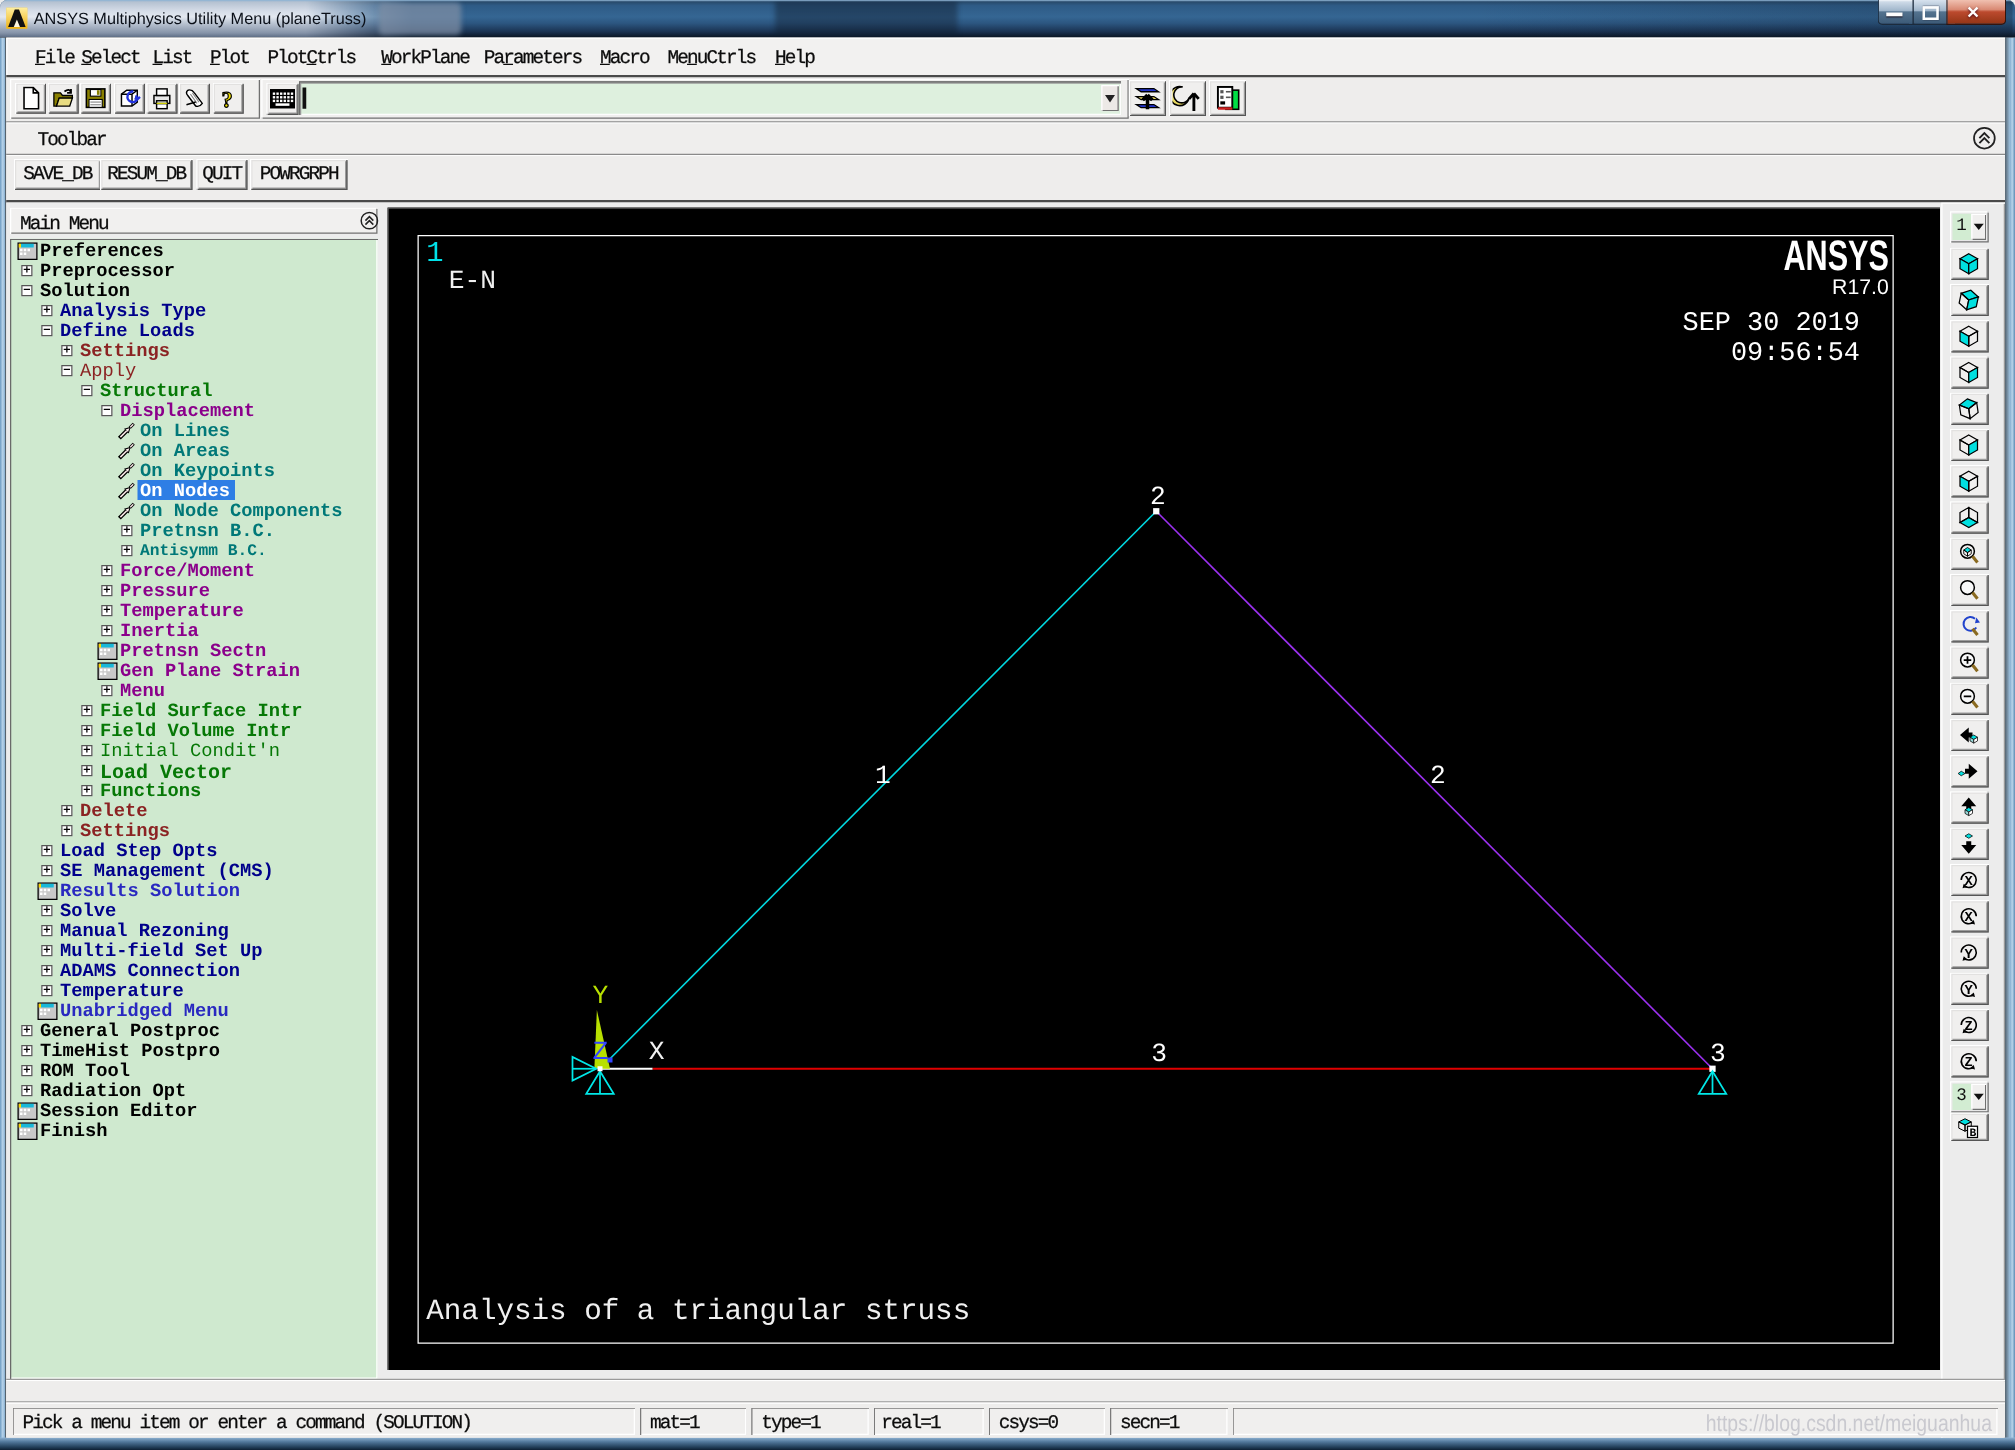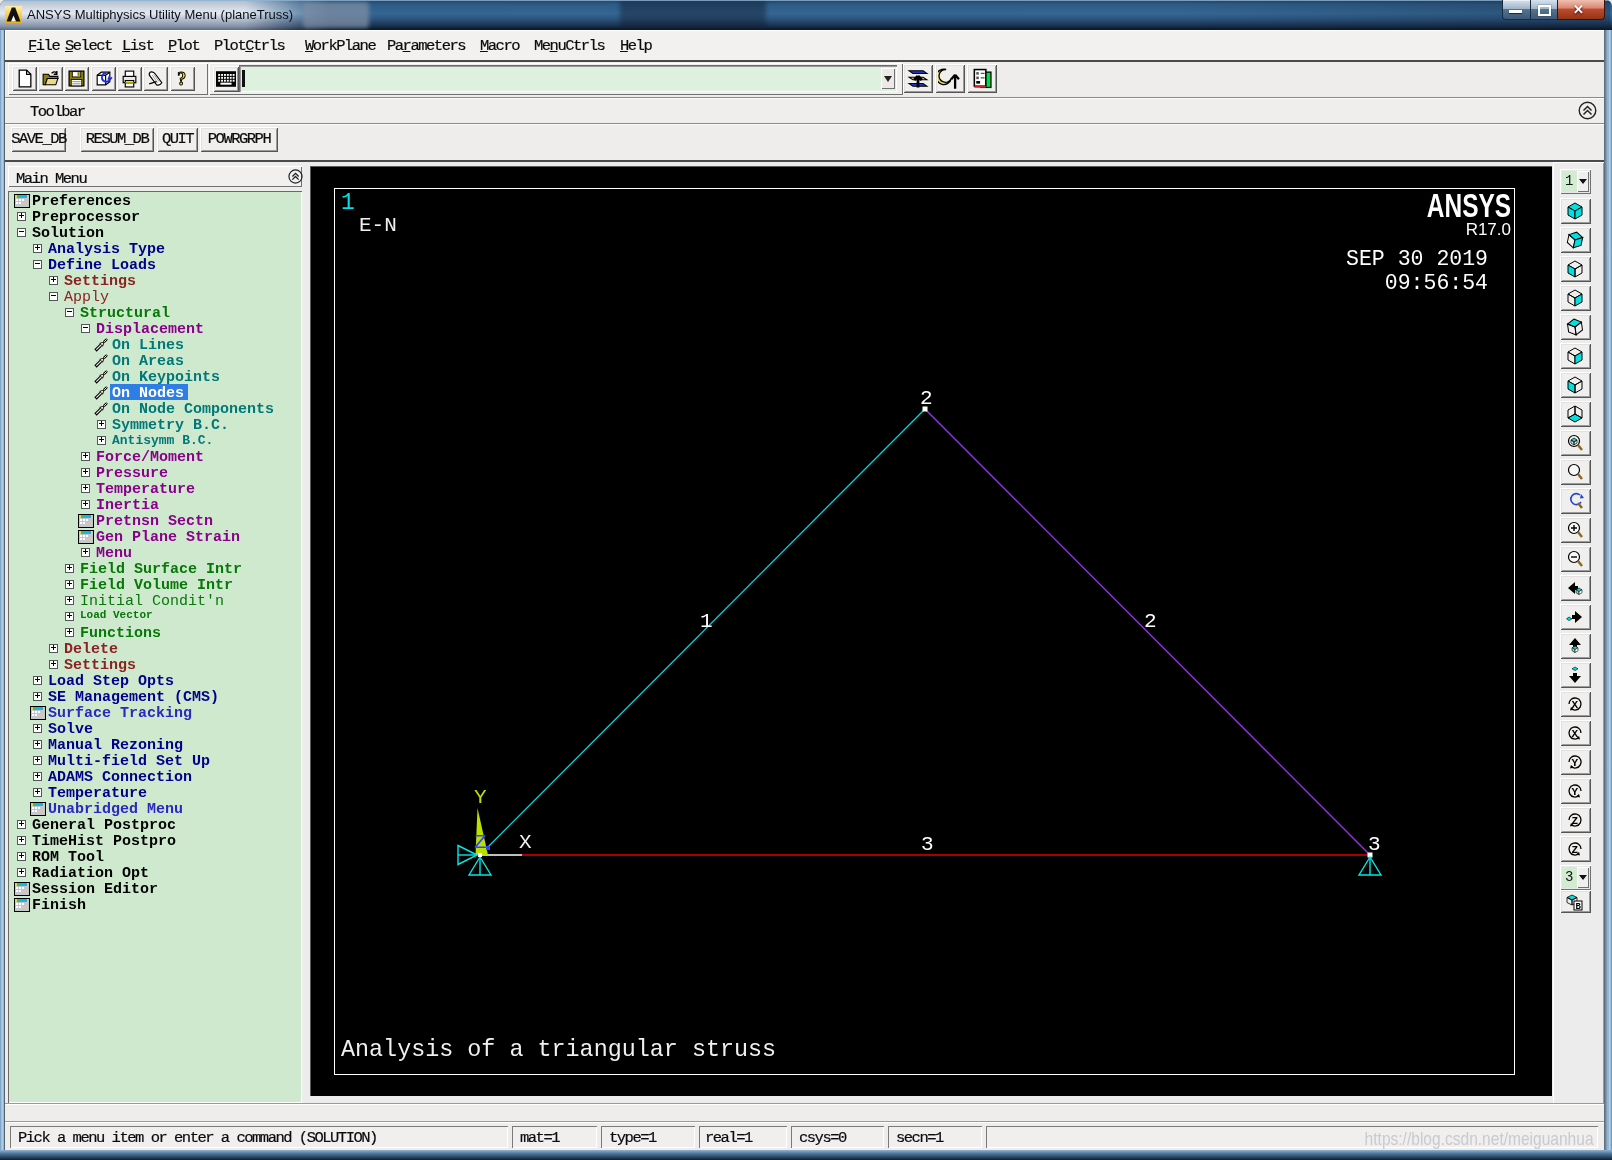--- a/index.html
+++ b/index.html
@@ -176,21 +176,21 @@
 <div class="abs" style="left:5px;top:98px;width:1599px;height:1px;background:#fcfcfc;"></div>
 <div class="abs" style="left:5px;top:99px;width:1599px;height:24px;background:#efeeed;"></div>
 <div class="abs t13 mono" style="left:30px;top:103px;">Toolbar</div>
 <svg class="abs" style="left:1578px;top:101px;" width="19" height="19" viewBox="0 0 19 19">
 <circle cx="9.5" cy="9.5" r="8.3" fill="none" stroke="#222" stroke-width="1.4"></circle>
 <path d="M5.5 9.5 L9.5 5.5 L13.5 9.5 M5.5 13.5 L9.5 9.5 L13.5 13.5" fill="none" stroke="#222" stroke-width="1.5"></path>
 </svg>
 <div class="abs" style="left:5px;top:123px;width:1599px;height:1px;background:#8a8a8a;"></div>
 <div class="abs" style="left:5px;top:124px;width:1599px;height:1px;background:#fcfcfc;"></div>
 <div class="abs" style="left:5px;top:125px;width:1599px;height:35px;background:#eeedec;"></div>
-<div class="abs raised t13 mono" style="left:11px;top:127px;width:55px;height:25px;text-align:center;line-height:24px;">SAVE_DB</div>
+<div class="abs raised t13 mono" style="left:11px;top:127px;width:70px;height:25px;text-align:center;line-height:24px;">SAVE_DB</div>
 <div class="abs raised t13 mono" style="left:80px;top:127px;width:74px;height:25px;text-align:center;line-height:24px;">RESUM_DB</div>
 <div class="abs raised t13 mono" style="left:157px;top:127px;width:41px;height:25px;text-align:center;line-height:24px;">QUIT</div>
 <div class="abs raised t13 mono" style="left:200px;top:127px;width:78px;height:25px;text-align:center;line-height:24px;">POWRGRPH</div>
 <div class="abs" style="left:5px;top:160px;width:1599px;height:2px;background:#4a4a4a;"></div>
 <div class="abs" style="left:5px;top:162px;width:1599px;height:988px;background:#ececec;"></div>
 <div class="abs raised1" style="left:8px;top:166px;width:294px;height:21px;background:#f1f0ef;"></div>
 <div class="abs t13 mono" style="left:16px;top:170px;">Main Menu</div>
 <svg class="abs" style="left:288px;top:169px;" width="15" height="15" viewBox="0 0 19 19">
 <circle cx="9.5" cy="9.5" r="8.3" fill="none" stroke="#222" stroke-width="1.5"></circle>
 <path d="M5.5 9.5 L9.5 5.5 L13.5 9.5 M5.5 13.5 L9.5 9.5 L13.5 13.5" fill="none" stroke="#222" stroke-width="1.6"></path>
@@ -273,21 +273,21 @@
     <polygon points="5.2,6.0 9.0,9.8 10.6,4.4" fill="#000"></polygon>
     <path d="M9.8 5.2 L13 2" stroke="#000" stroke-width="2.4"></path>
     <path d="M2.3 12.7 L7.4 7.6" stroke="#fceaea" stroke-width="1.2"></path>
     <polygon points="6.5,6.6 8.4,8.5 9.5,5.5" fill="#fceaea"></polygon>
     <path d="M10.2 4.8 L12.6 2.4" stroke="#fceaea" stroke-width="1.0"></path>
   </svg>
 <div class="abs mono" style="left:112px;top:401px;font-size:15px;font-weight:bold;color:#007878;white-space:pre;">On Node Components</div>
 <div class="abs" style="left:96.5px;top:419.5px;width:7px;height:7px;background:#fff;border:1px solid #555;"></div>
 <div class="abs" style="left:98.5px;top:423px;width:5px;height:1px;background:#000;"></div>
 <div class="abs" style="left:100.5px;top:421px;width:1px;height:5px;background:#000;"></div>
-<div class="abs mono" style="left:112px;top:417px;font-size:15px;font-weight:bold;color:#007878;white-space:pre;">Symmetry B.C.</div>
+<div class="abs mono" style="left:112px;top:417px;font-size:15px;font-weight:bold;color:#007878;white-space:pre;">Pretnsn B.C.</div>
 <div class="abs" style="left:96.5px;top:435.5px;width:7px;height:7px;background:#fff;border:1px solid #555;"></div>
 <div class="abs" style="left:98.5px;top:439px;width:5px;height:1px;background:#000;"></div>
 <div class="abs" style="left:100.5px;top:437px;width:1px;height:5px;background:#000;"></div>
 <div class="abs mono" style="left:112px;top:433px;font-size:13px;font-weight:bold;color:#007878;white-space:pre;">Antisymm B.C.</div>
 <div class="abs" style="left:80.5px;top:451.5px;width:7px;height:7px;background:#fff;border:1px solid #555;"></div>
 <div class="abs" style="left:82.5px;top:455px;width:5px;height:1px;background:#000;"></div>
 <div class="abs" style="left:84.5px;top:453px;width:1px;height:5px;background:#000;"></div>
 <div class="abs mono" style="left:96px;top:449px;font-size:15px;font-weight:bold;color:#8b008b;white-space:pre;">Force/Moment</div>
 <div class="abs" style="left:80.5px;top:467.5px;width:7px;height:7px;background:#fff;border:1px solid #555;"></div>
 <div class="abs" style="left:82.5px;top:471px;width:5px;height:1px;background:#000;"></div>
@@ -329,21 +329,21 @@
 <div class="abs" style="left:66.5px;top:583px;width:5px;height:1px;background:#000;"></div>
 <div class="abs" style="left:68.5px;top:581px;width:1px;height:5px;background:#000;"></div>
 <div class="abs mono" style="left:80px;top:577px;font-size:15px;font-weight:bold;color:#067806;white-space:pre;">Field Volume Intr</div>
 <div class="abs" style="left:64.5px;top:595.5px;width:7px;height:7px;background:#fff;border:1px solid #555;"></div>
 <div class="abs" style="left:66.5px;top:599px;width:5px;height:1px;background:#000;"></div>
 <div class="abs" style="left:68.5px;top:597px;width:1px;height:5px;background:#000;"></div>
 <div class="abs mono" style="left:80px;top:593px;font-size:15px;font-weight:normal;color:#067806;white-space:pre;">Initial Condit'n</div>
 <div class="abs" style="left:64.5px;top:611.5px;width:7px;height:7px;background:#fff;border:1px solid #555;"></div>
 <div class="abs" style="left:66.5px;top:615px;width:5px;height:1px;background:#000;"></div>
 <div class="abs" style="left:68.5px;top:613px;width:1px;height:5px;background:#000;"></div>
-<div class="abs mono" style="left:80px;top:609px;font-size:11px;font-weight:bold;color:#067806;white-space:pre;">Load Vector</div>
+<div class="abs mono" style="left:80px;top:609px;font-size:16px;font-weight:bold;color:#067806;white-space:pre;">Load Vector</div>
 <div class="abs" style="left:64.5px;top:627.5px;width:7px;height:7px;background:#fff;border:1px solid #555;"></div>
 <div class="abs" style="left:66.5px;top:631px;width:5px;height:1px;background:#000;"></div>
 <div class="abs" style="left:68.5px;top:629px;width:1px;height:5px;background:#000;"></div>
 <div class="abs mono" style="left:80px;top:625px;font-size:15px;font-weight:bold;color:#067806;white-space:pre;">Functions</div>
 <div class="abs" style="left:48.5px;top:643.5px;width:7px;height:7px;background:#fff;border:1px solid #555;"></div>
 <div class="abs" style="left:50.5px;top:647px;width:5px;height:1px;background:#000;"></div>
 <div class="abs" style="left:52.5px;top:645px;width:1px;height:5px;background:#000;"></div>
 <div class="abs mono" style="left:64px;top:641px;font-size:15px;font-weight:bold;color:#8b2323;white-space:pre;">Delete</div>
 <div class="abs" style="left:48.5px;top:659.5px;width:7px;height:7px;background:#fff;border:1px solid #555;"></div>
 <div class="abs" style="left:50.5px;top:663px;width:5px;height:1px;background:#000;"></div>
@@ -357,21 +357,21 @@
 <div class="abs" style="left:34.5px;top:695px;width:5px;height:1px;background:#000;"></div>
 <div class="abs" style="left:36.5px;top:693px;width:1px;height:5px;background:#000;"></div>
 <div class="abs mono" style="left:48px;top:689px;font-size:15px;font-weight:bold;color:#00008b;white-space:pre;">SE Management (CMS)</div>
 <div class="abs" style="left:30px;top:706px;width:14px;height:12px;background:#c8c8c8;border:1px solid #000;"></div>
 <div class="abs" style="left:31px;top:707px;width:12px;height:3px;background:linear-gradient(90deg,#ffd800 0 2px,#18b8d8 2px);"></div>
 <div class="abs" style="left:32px;top:711px;width:2px;height:2px;background:#fff;"></div>
 <div class="abs" style="left:35px;top:711px;width:2px;height:2px;background:#fff;"></div>
 <div class="abs" style="left:38px;top:711px;width:2px;height:2px;background:#fff;"></div>
 <div class="abs" style="left:32px;top:714px;width:2px;height:2px;background:#fff;"></div>
 <div class="abs" style="left:35px;top:714px;width:2px;height:2px;background:#fff;"></div>
-<div class="abs mono" style="left:48px;top:705px;font-size:15px;font-weight:bold;color:#2929c0;white-space:pre;">Surface Tracking</div>
+<div class="abs mono" style="left:48px;top:705px;font-size:15px;font-weight:bold;color:#2929c0;white-space:pre;">Results Solution</div>
 <div class="abs" style="left:32.5px;top:723.5px;width:7px;height:7px;background:#fff;border:1px solid #555;"></div>
 <div class="abs" style="left:34.5px;top:727px;width:5px;height:1px;background:#000;"></div>
 <div class="abs" style="left:36.5px;top:725px;width:1px;height:5px;background:#000;"></div>
 <div class="abs mono" style="left:48px;top:721px;font-size:15px;font-weight:bold;color:#00008b;white-space:pre;">Solve</div>
 <div class="abs" style="left:32.5px;top:739.5px;width:7px;height:7px;background:#fff;border:1px solid #555;"></div>
 <div class="abs" style="left:34.5px;top:743px;width:5px;height:1px;background:#000;"></div>
 <div class="abs" style="left:36.5px;top:741px;width:1px;height:5px;background:#000;"></div>
 <div class="abs mono" style="left:48px;top:737px;font-size:15px;font-weight:bold;color:#00008b;white-space:pre;">Manual Rezoning</div>
 <div class="abs" style="left:32.5px;top:755.5px;width:7px;height:7px;background:#fff;border:1px solid #555;"></div>
 <div class="abs" style="left:34.5px;top:759px;width:5px;height:1px;background:#000;"></div>

